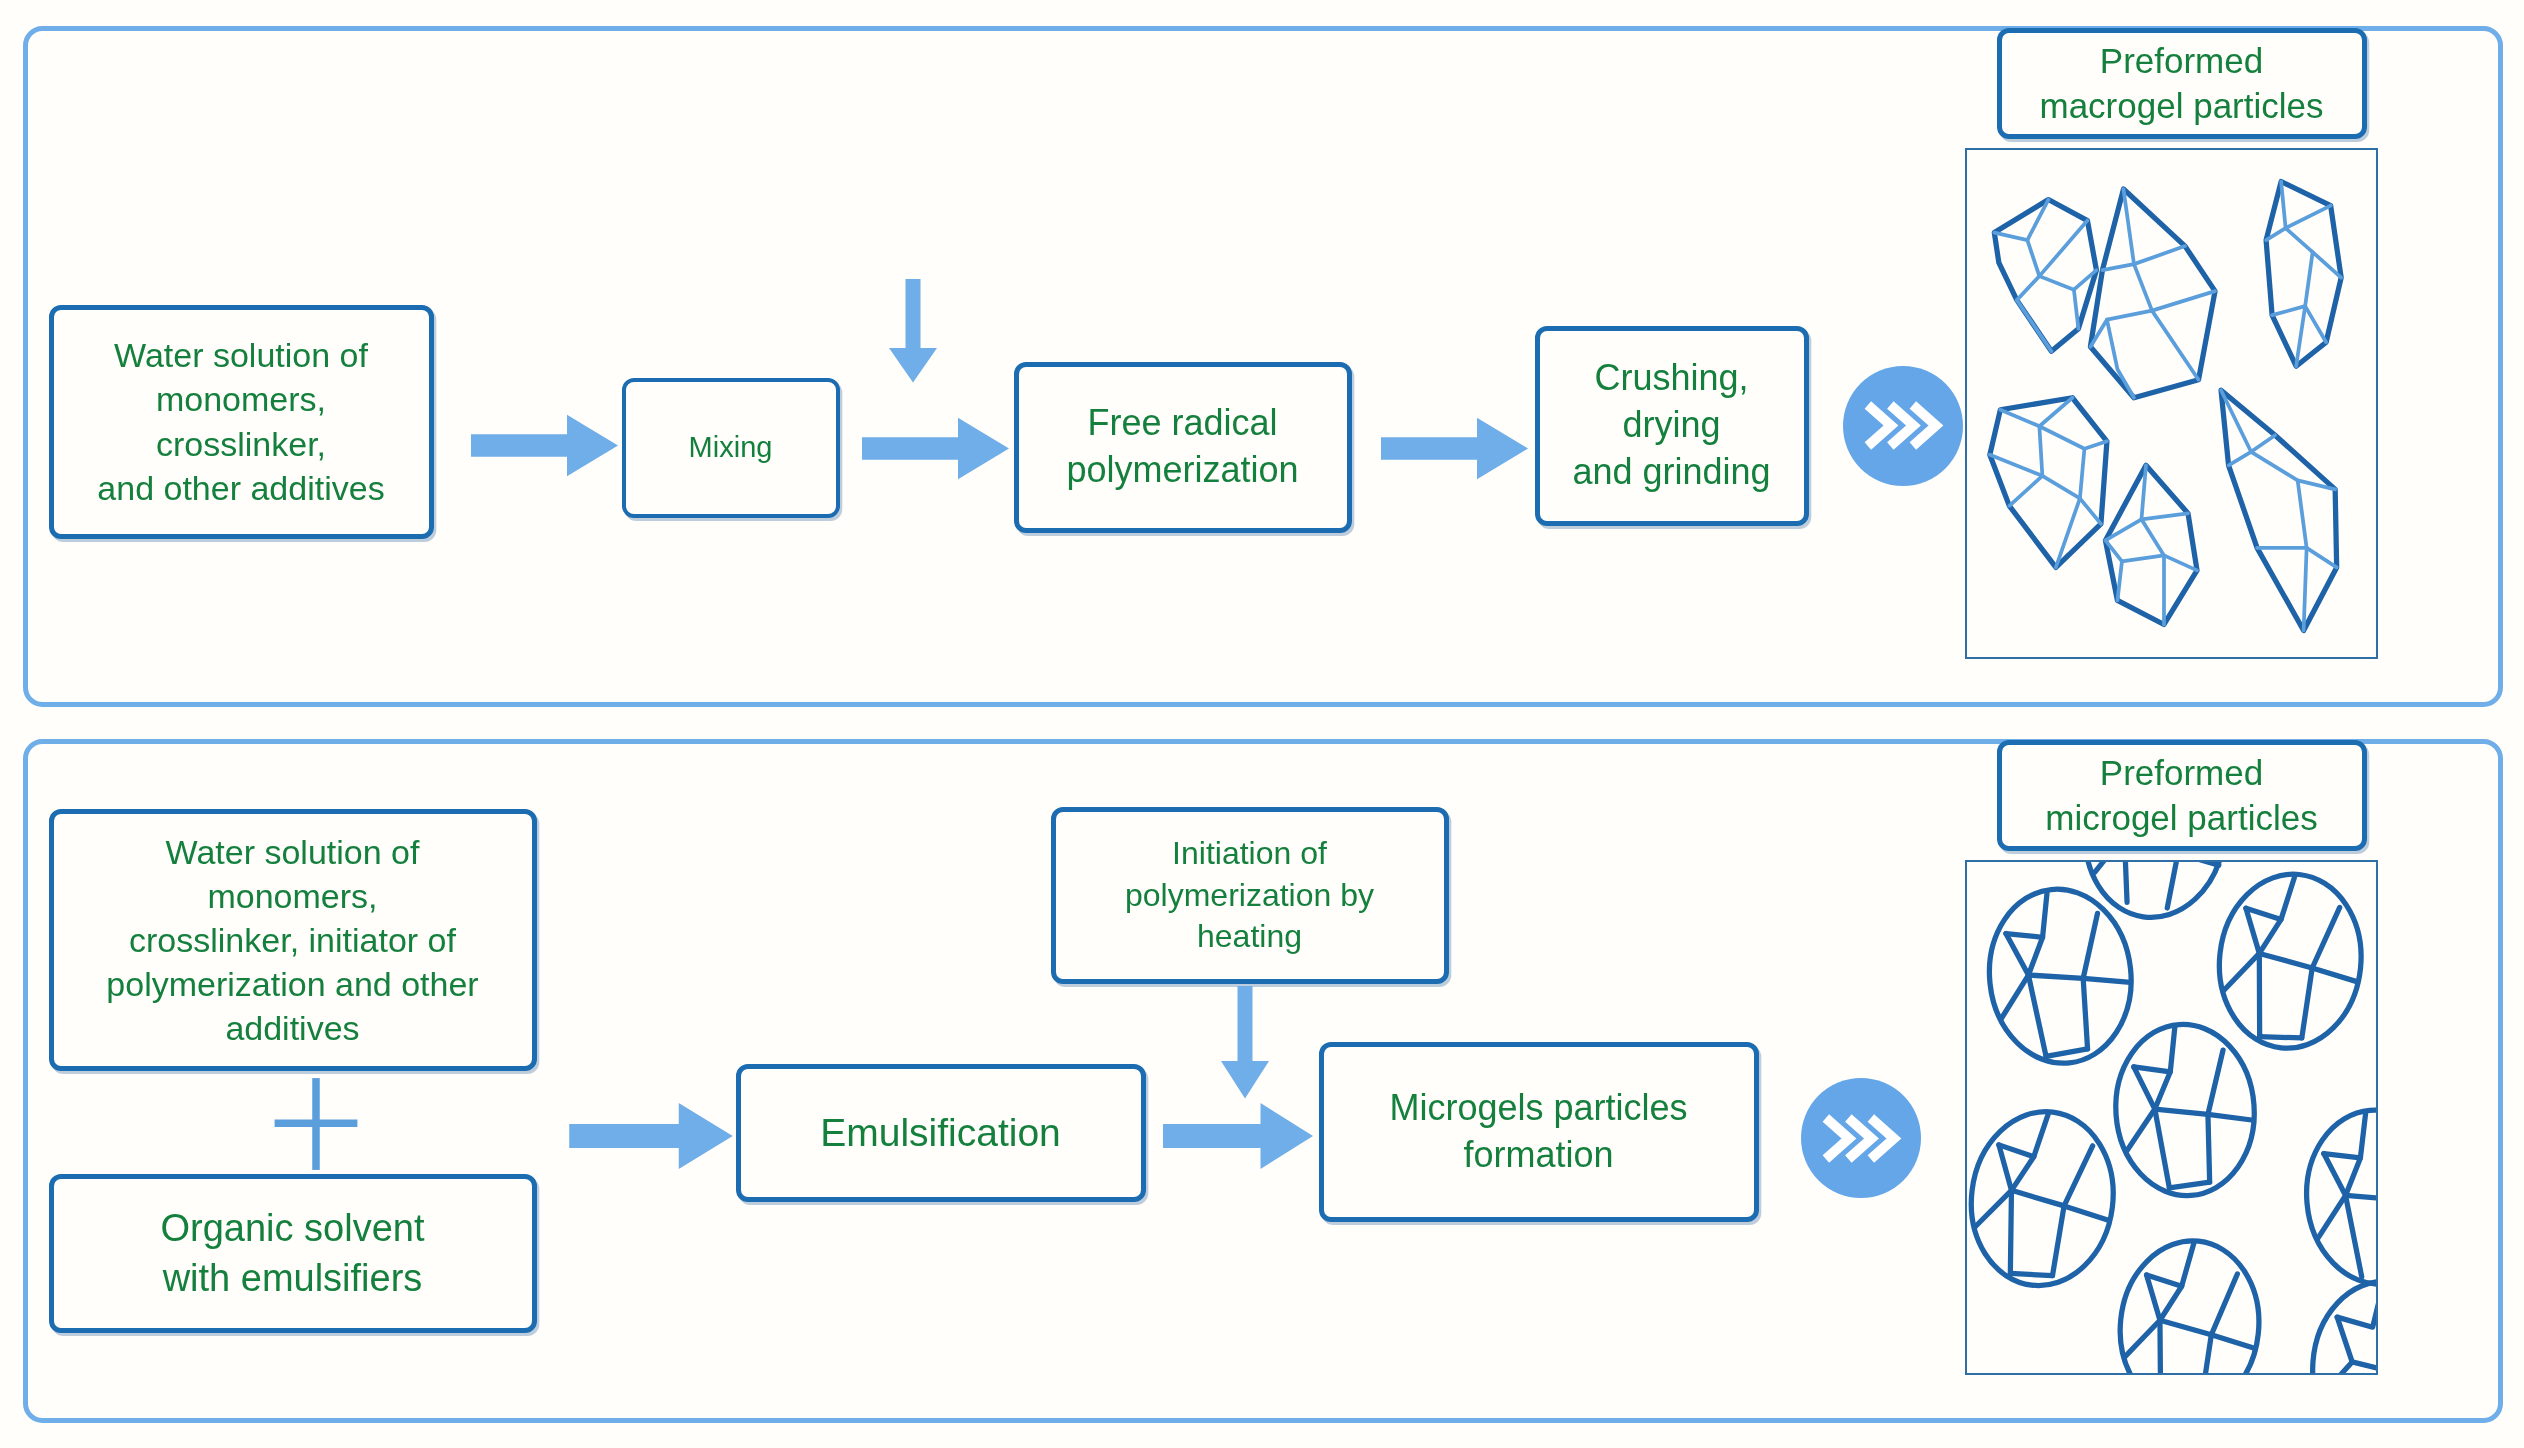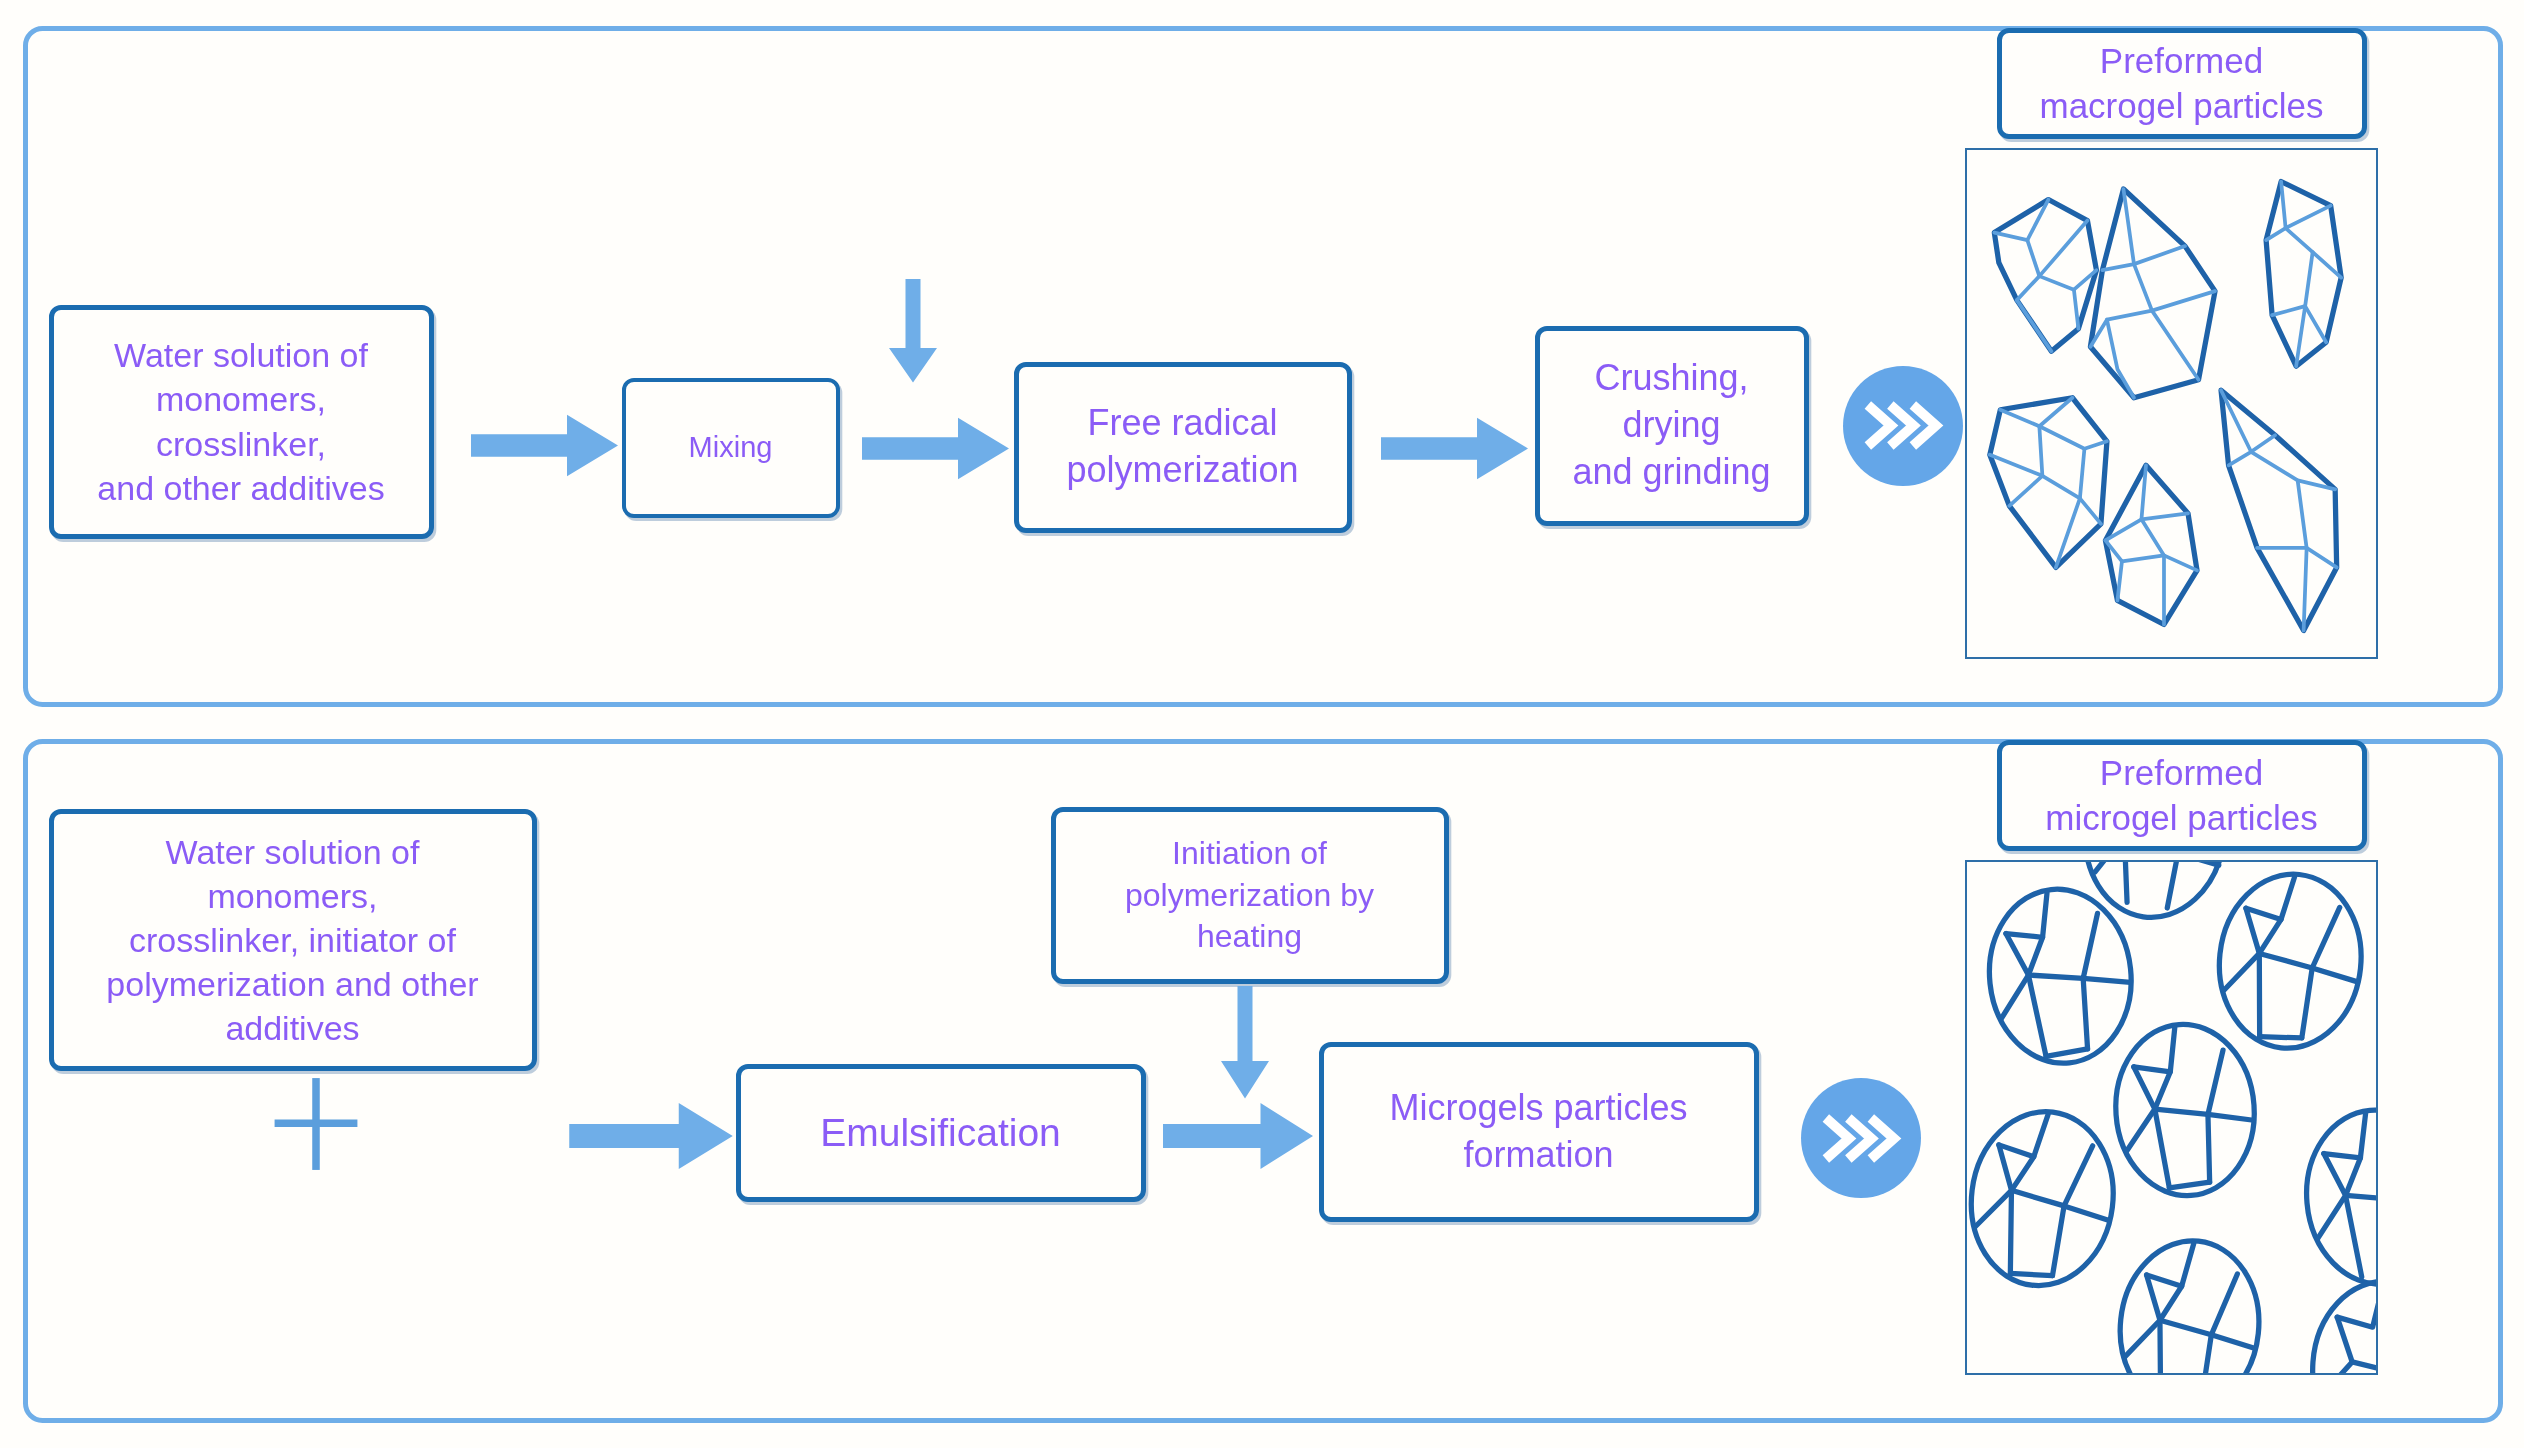--- a/index.html
+++ b/index.html
@@ -20,21 +20,21 @@
 
   
   .pbox{
     position:absolute;
     box-sizing:border-box;
     background:#fffefb;
     border:5.3px solid #1B6CB0;
     border-radius:12px;
     display:flex;align-items:center;justify-content:center;
     text-align:center;
-    color:#8b5cf6;
+    color:#15803d;
     line-height:1.30;
     box-shadow:2.3px 3px 0 0 rgba(20,80,140,.28);
     padding:4.5px 7.5px;
   }
   .pbox.thin{border-width:4.5px;}
   .pbox span{display:block;white-space:pre-line;}
 
   
   .arrow-h{position:absolute;}
   .arrow-v{position:absolute;}
@@ -214,20 +214,24 @@
 
   <div class="plus" style="left:224px;top:331px;width:128px;height:98px;">
     <svg width="128" height="98" viewBox="0 0 170 130" aria-hidden="true">
       <g stroke="#5B9EDC" stroke-width="10" stroke-linecap="butt">
         <line x1="85" y1="4" x2="85" y2="126"></line>
         <line x1="30" y1="64" x2="140" y2="64"></line>
       </g>
     </svg>
   </div>
 
+  <div class="pbox" style="left:21px;top:430px;width:488px;height:159px;font-size:38px;">
+    <span>Organic solvent
+with emulsifiers</span>
+  </div>
 
   <div class="arrow-h" style="left:541px;top:350px;width:167px;height:84px;">
     <svg width="167" height="84" viewBox="0 0 222 112" aria-hidden="true">
       <path d="M0 40 L146 40 L146 12 L218 56 L146 100 L146 72 L0 72 Z" fill="#6FAEE8"></path>
     </svg>
   </div>
 
   <div class="pbox" style="left:708px;top:320px;width:410px;height:138px;font-size:39px;text-align:right;">
     <span>Emulsification</span>
   </div>

